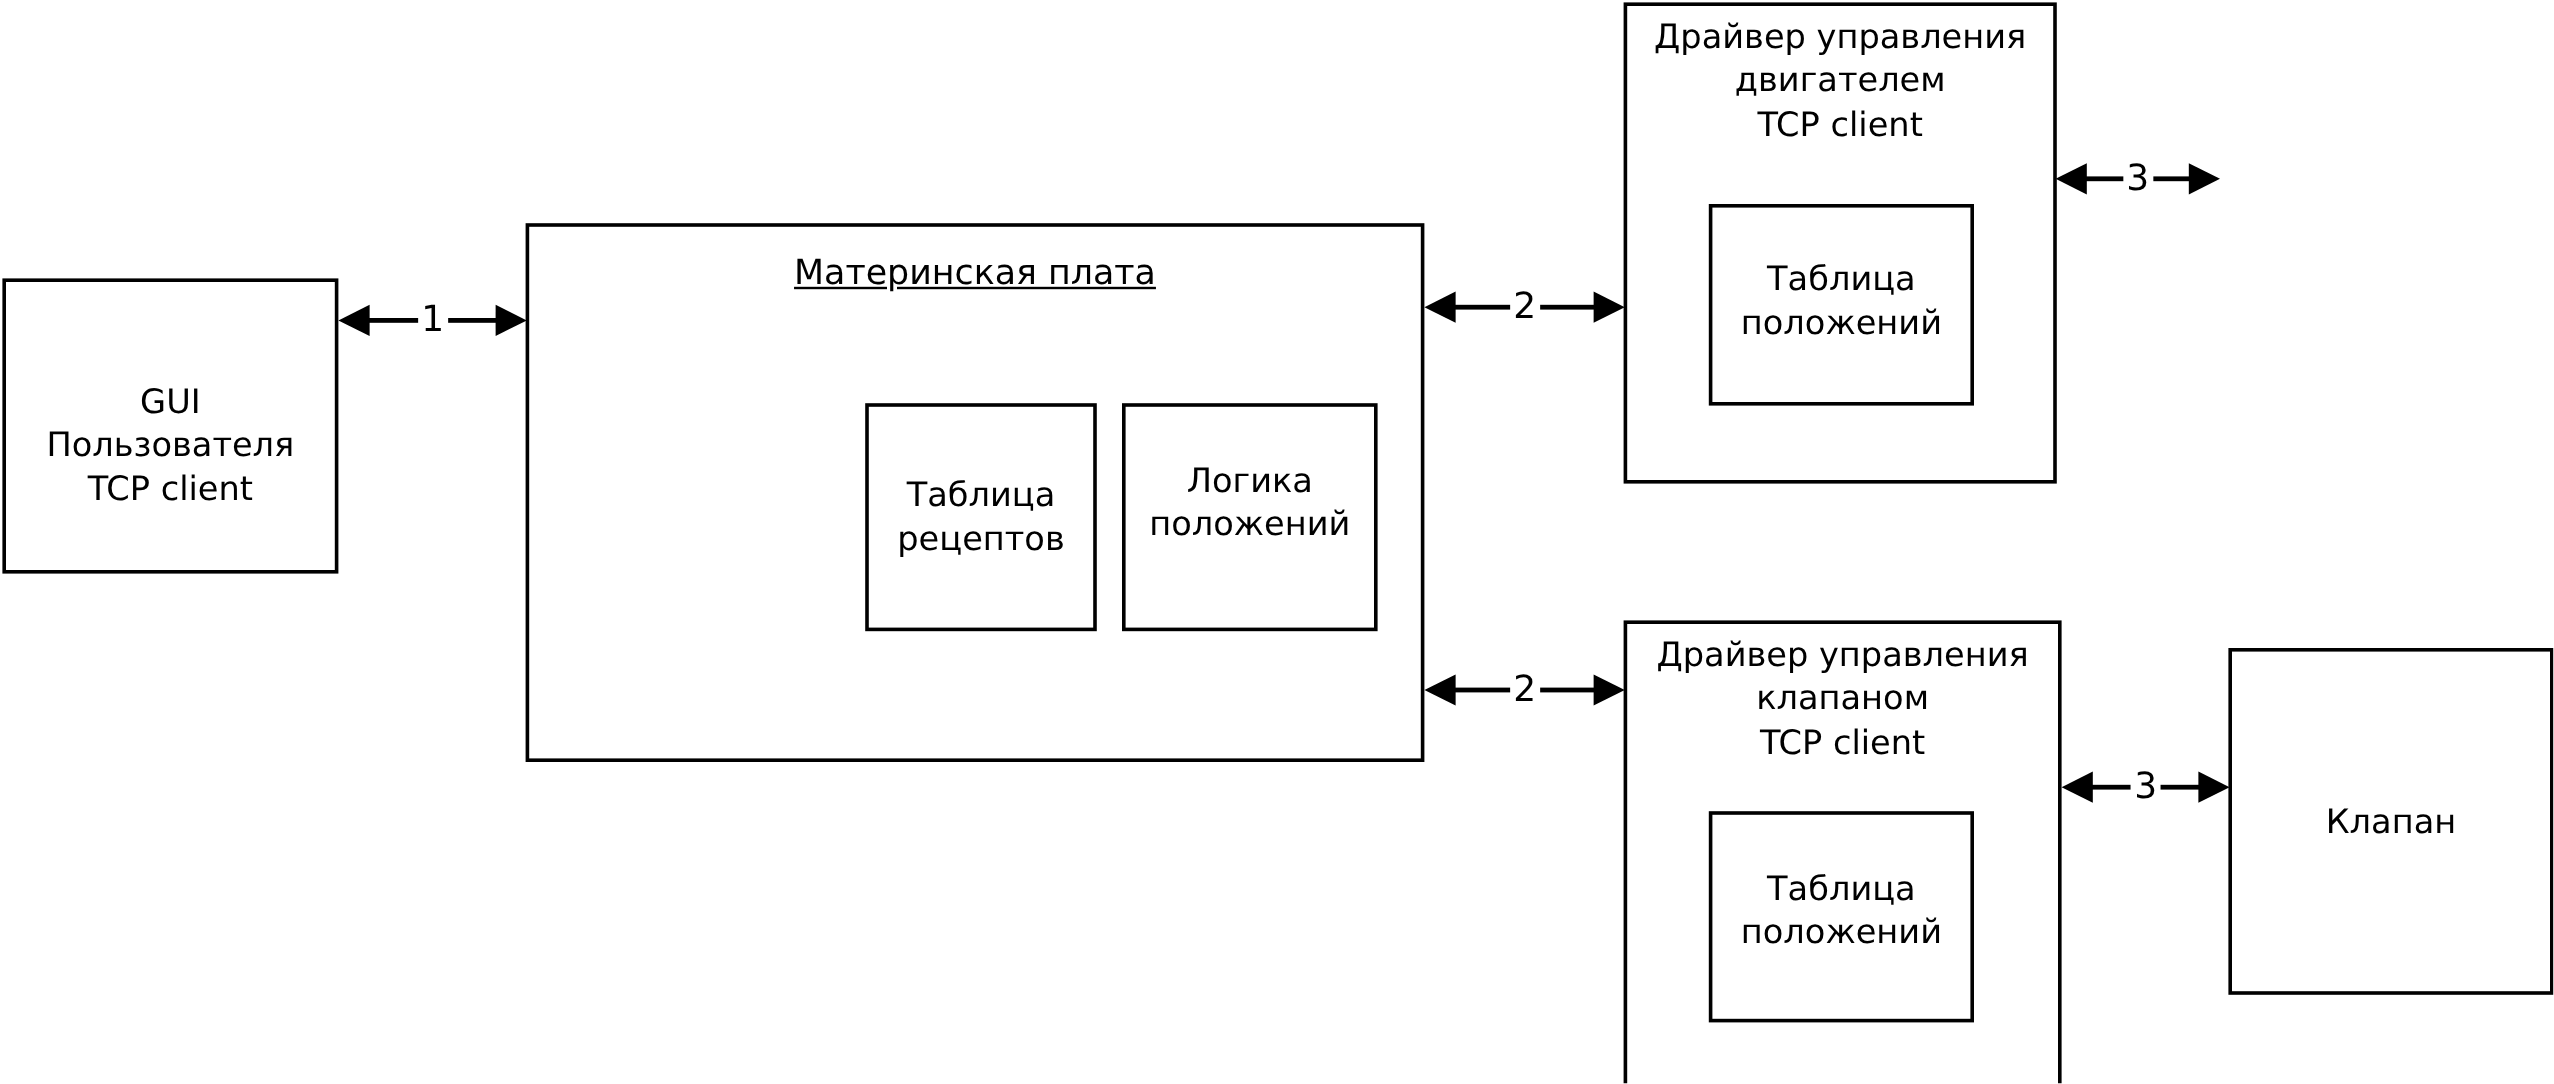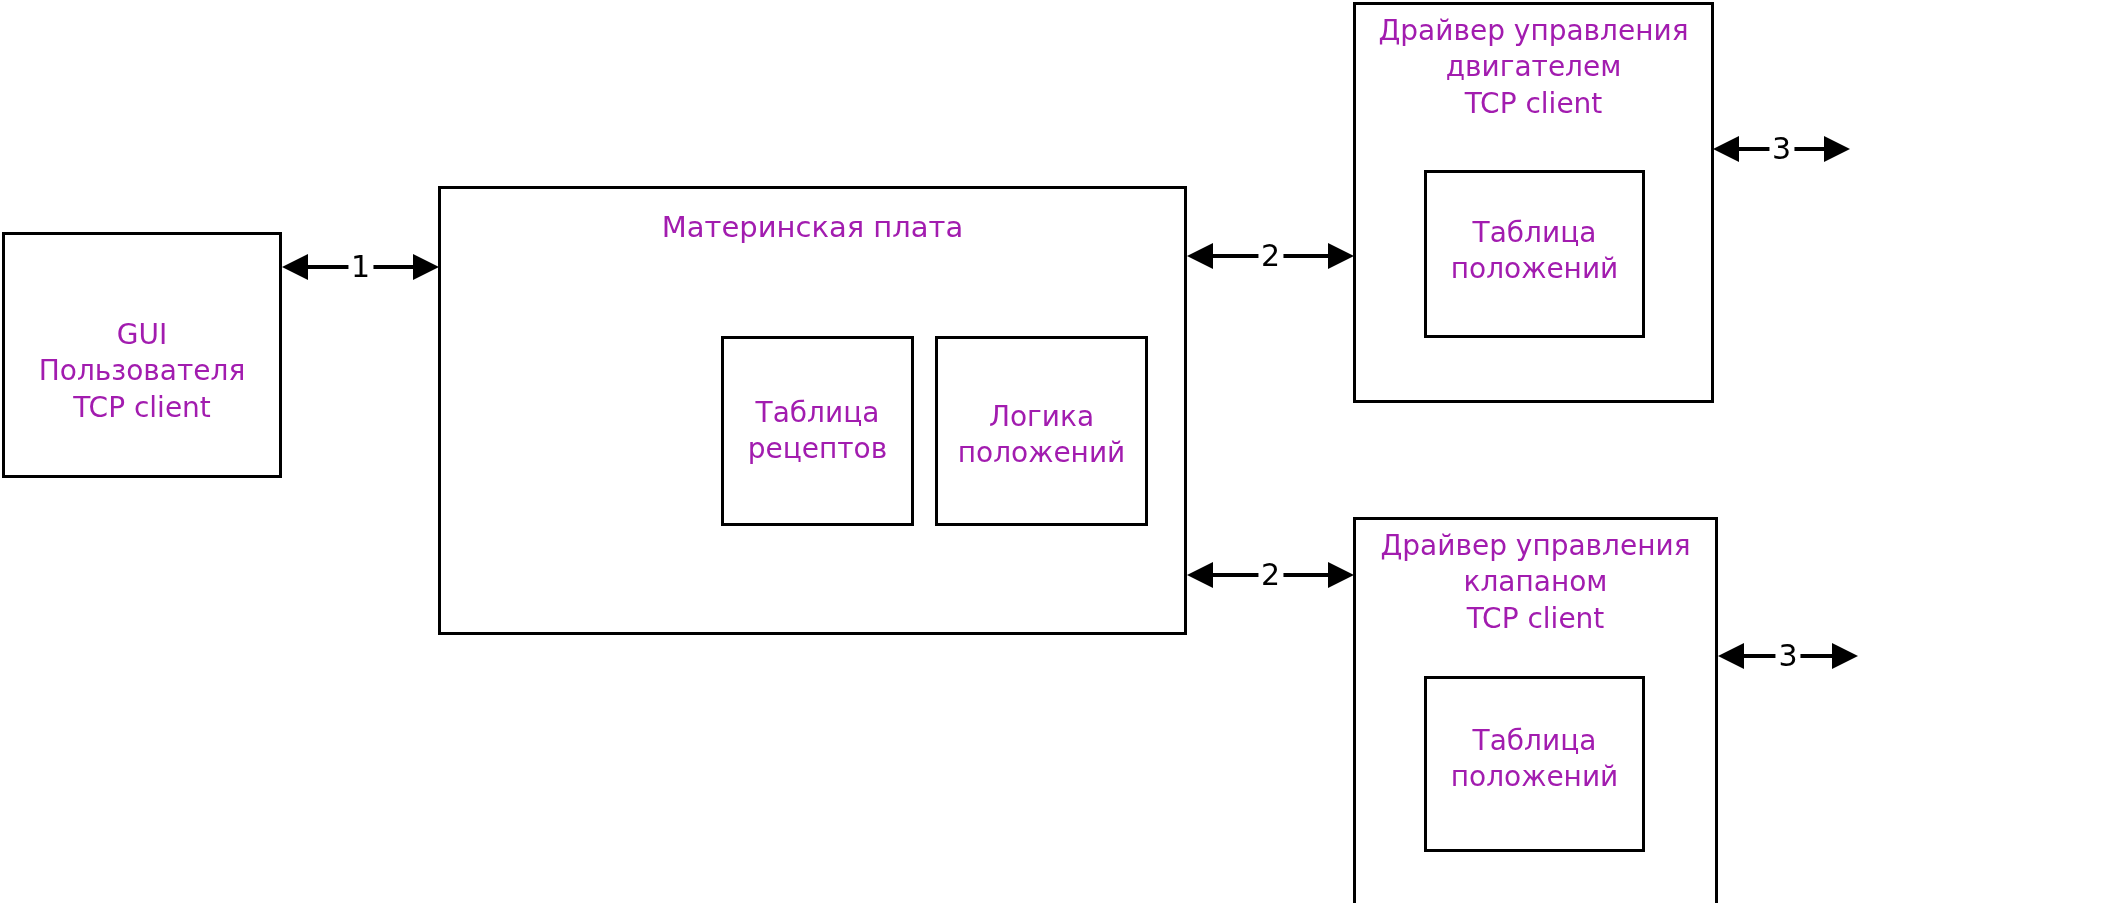--- a/index.html
+++ b/index.html
@@ -19,21 +19,21 @@
     position: absolute;
     box-sizing: border-box;
     border: 3px solid #000000;
     background: #ffffff;
   }
   .box-label {
     position: absolute;
     left: 0;
     right: 0;
     text-align: center;
-    color: #a21caf;
+    color: #000000;
     line-height: 1.30;
     white-space: pre-line;
   }
   .lbl-28 { font-size: 28px; }
   .lbl-29 { font-size: 29px; }
 
   
   .conn {
     position: absolute;
     height: 40px;
@@ -79,31 +79,31 @@
 
 <div id="canvas">
 
   <div class="box" style="left:2px; top:232px; width:280px; height:246px;">
     <div class="box-label lbl-28" style="top:82px;">GUI
 Пользователя
 TCP client</div>
   </div>
 
   <div class="box" style="left:438px; top:186px; width:749px; height:449px;">
-    <div class="box-label lbl-29" style="top:20px;">Материнская плата</div>
+    <div class="box-label lbl-29" style="top:20px;text-decoration:underline;">Материнская плата</div>
   </div>
 
 
   <div class="box" style="left:721px; top:336px; width:193px; height:190px;">
     <div class="box-label lbl-28" style="top:56px;">Таблица
 рецептов</div>
   </div>
 
   <div class="box" style="left:935px; top:336px; width:213px; height:190px;">
-    <div class="box-label lbl-28" style="top:60px;">Логика
+    <div class="box-label lbl-28" style="top:44px;">Логика
 положений</div>
   </div>
 
   <div class="box" style="left:1353px; top:2px; width:361px; height:401px;">
     <div class="box-label lbl-28" style="top:8px;">Драйвер управления
 двигателем
 TCP client</div>
   </div>
 
   <div class="box" style="left:1424px; top:170px; width:221px; height:168px;">
@@ -116,20 +116,23 @@
 клапаном
 TCP client</div>
   </div>
 
   <div class="box" style="left:1424px; top:676px; width:221px; height:176px;">
     <div class="box-label lbl-28" style="top:44px;">Таблица
 положений</div>
   </div>
 
 
+  <div class="box" style="left:1857px; top:540px; width:271px; height:289px;">
+    <div class="box-label lbl-28" style="top:124px;">Клапан</div>
+  </div>
 
   <div class="conn" style="left:282px; top:247px; width:157px;">
     <div class="shaft" style="left:16px; right:16px;"></div>
     <div class="head left"></div>
     <div class="head right"></div>
     <div class="conn-label">1</div>
   </div>
 
   <div class="conn" style="left:1187px; top:236px; width:167px;">
     <div class="shaft" style="left:16px; right:16px;"></div>

